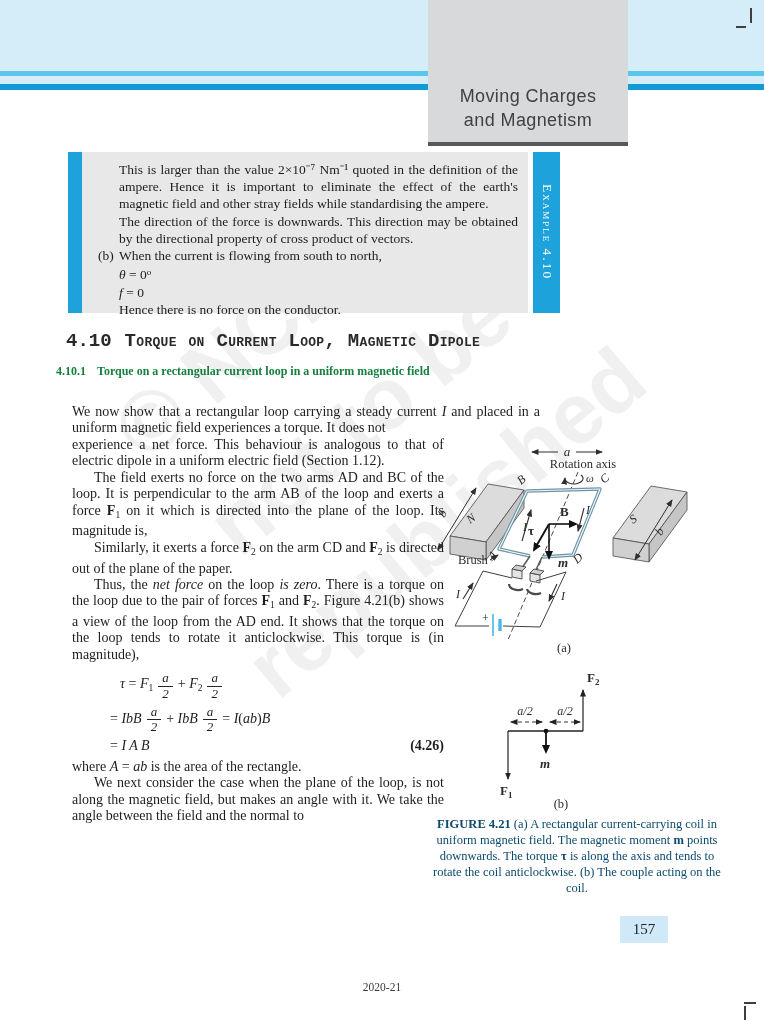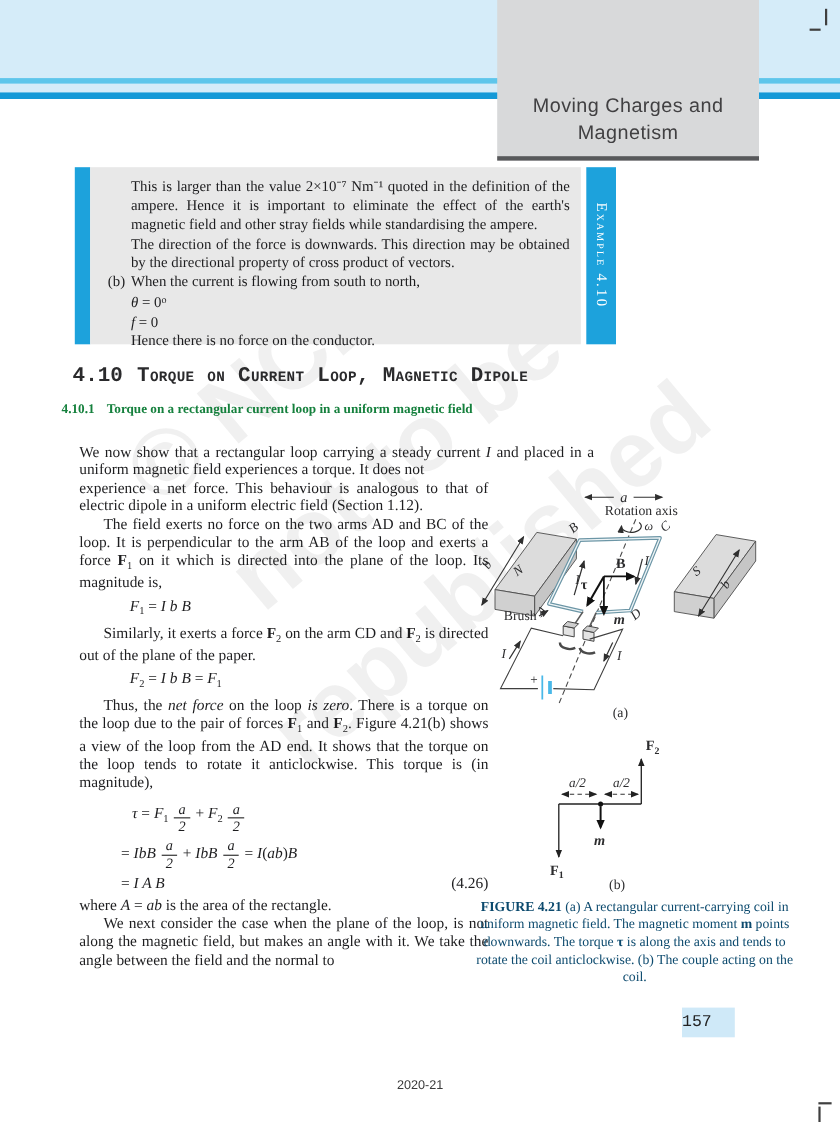--- a/index.html
+++ b/index.html
@@ -4,22 +4,22 @@
 <style>
   html,body{margin:0;padding:0;background:#888;}
   .page{position:relative;width:764px;height:1024px;background:#ffffff;overflow:hidden;
         font-family:"Liberation Serif",serif;color:#1d1d1f;}
   .abs{position:absolute;}
 
   
   .band{left:0;top:0;width:764px;height:84px;background:#d5ecf9;}
   .stripe1{left:0;top:71px;width:764px;height:5px;background:#5ec6eb;}
   .stripe2{left:0;top:84px;width:764px;height:6px;background:#1499d7;}
-  .chapterbox{left:428px;top:0;width:238px;height:142px;background:#d8d9da;
-              border-bottom:4px solid #58595b;display:flex;align-items:flex-end;justify-content:flex-start;margin-left:24px;}
+  .chapterbox{left:428px;top:0;width:200px;height:142px;background:#d8d9da;
+              border-bottom:4px solid #58595b;display:flex;align-items:flex-end;justify-content:flex-start;}
   .chaptertitle{font-family:"Liberation Sans",sans-serif;font-size:18px;line-height:1.3;
                 color:#414042;text-align:center;padding:0 14px 10px 14px;letter-spacing:.4px;}
 
   
   .mark{background:#3f3f3f;}
 
   
   .watermark{left:10px;top:220px;width:700px;text-align:center;
              transform:rotate(-40deg);transform-origin:50% 50%;
              font-family:"Liberation Sans",sans-serif;font-weight:bold;
@@ -53,43 +53,43 @@
   .col p{margin:0;}
   .indent{text-indent:22px;}
   .eqline{margin:4px 0 4px 46px;font-size:14px;}
   .eq-row{display:flex;align-items:center;gap:5px;font-size:14px;}
   .frac{display:inline-flex;flex-direction:column;align-items:center;
         font-size:13px;line-height:1.1;font-style:italic;}
   .frac .fnum{border-bottom:1px solid #222;padding:0 4px;}
   .tau-row{margin:8px 0 2px 48px;}
   .l2-row{margin:4px 0 0 38px;}
   .l3-row{margin:4px 16px 4px 38px;display:flex;width:334px;}
-  .l3-row .tag{margin-left:auto;font-style:normal;}
+  .l3-row .tag{margin-left:auto;font-style:normal;font-weight:bold;}
   .whereline{margin-top:2px;}
   .p6{margin-top:6px;}
 
   .rt-b{font-weight:bold;}
   .rt-i{font-style:italic;}
   .rt-sub{font-size:68%;vertical-align:-0.35em;}
   .rt-sup{font-size:68%;vertical-align:0.45em;}
 
   
   .figa{left:430px;top:438px;width:334px;height:230px;}
   .figb{left:458px;top:664px;width:210px;height:150px;}
   svg text{font-family:"Liberation Serif",serif;fill:#2c2c2e;}
   .svg-it{font-style:italic;}
   .svg-b{font-weight:bold;}
   .svg-bi{font-weight:bold;font-style:italic;}
 
   .caption{left:424px;top:816px;width:306px;text-align:center;
            font-size:12.5px;line-height:16px;color:#0c4a6e;}
   .pagenum{left:620px;top:916px;width:48px;height:27px;background:#cfe9f8;
-           font-size:15px;color:#222;display:flex;align-items:center;font-family:Liberation Mono, monospace;}
+           font-size:15px;color:#222;display:flex;align-items:center;justify-content:center;}
   .footer{left:0;top:981px;width:764px;text-align:center;
-          font-family:Liberation Sans, sans-serif;font-size:11.5px;color:#3a3a3a;}
+          font-family:Liberation Serif, serif;font-size:11.5px;color:#3a3a3a;}
 </style>
 </head>
 <body>
 
 <div class="page">
 
   <div class="abs watermark">
     <div>© NCERT</div>
     <div>not to be</div>
     <div>republished</div>
@@ -124,23 +124,21 @@
   </div>
   <div class="abs h2">
     <span class="num">4.10.1</span><span>Torque on a rectangular current loop in a uniform magnetic field</span>
   </div>
 
   <div class="abs wide"><span>We now show that a rectangular loop carrying a steady current </span><span class="rt-i">I</span><span> and placed in a uniform magnetic field experiences a torque. It does not</span></div>
 
   <div class="abs col">
     <p>experience a net force. This behaviour is analogous to that of electric dipole in a uniform electric field (Section 1.12).</p>
     <p class="indent"><span>The field exerts no force on the two arms AD and BC of the loop. It is perpendicular to the arm AB of the loop and exerts a force </span><span class="rt-b">F</span><span class="rt-sub">1</span><span> on it which is directed into the plane of the loop. Its magnitude is,</span></p>
-    <div class="eqline"><span class="rt-i">F</span><span class="rt-sub">1</span><span> = </span><span class="rt-i">I b B</span></div>
     <p class="indent"><span>Similarly, it exerts a force </span><span class="rt-b">F</span><span class="rt-sub">2</span><span> on the arm CD and </span><span class="rt-b">F</span><span class="rt-sub">2</span><span> is directed out of the plane of the paper.</span></p>
-    <div class="eqline"><span class="rt-i">F</span><span class="rt-sub">2</span><span> = </span><span class="rt-i">I b B</span><span> = </span><span class="rt-i">F</span><span class="rt-sub">1</span></div>
     <p class="indent"><span>Thus, the </span><span class="rt-i">net force</span><span> on the loop </span><span class="rt-i">is zero</span><span>. There is a torque on the loop due to the pair of forces </span><span class="rt-b">F</span><span class="rt-sub">1</span><span> and </span><span class="rt-b">F</span><span class="rt-sub">2</span><span>. Figure 4.21(b) shows a view of the loop from the AD end. It shows that the torque on the loop tends to rotate it anticlockwise. This torque is (in magnitude),</span></p>
 
     <div class="eq-row tau-row">
       <span><span class="rt-i">τ</span><span> = </span><span class="rt-i">F</span><span class="rt-sub">1</span></span>
       <span class="frac">
           <span class="fnum">a</span>
           <span class="fden">2</span>
         </span>
       <span><span>+ </span><span class="rt-i">F</span><span class="rt-sub">2</span></span>
       <span class="frac">

